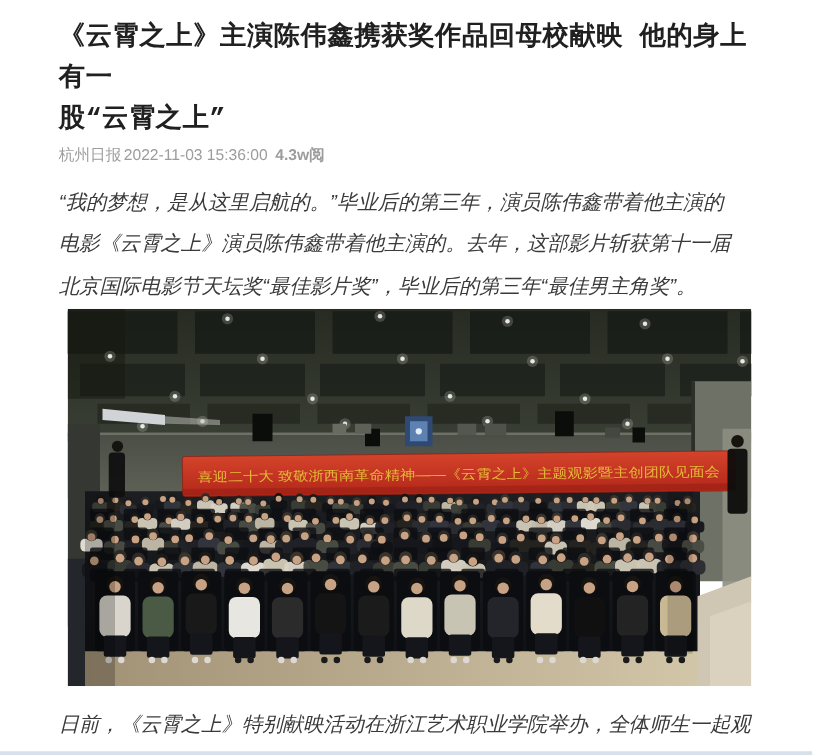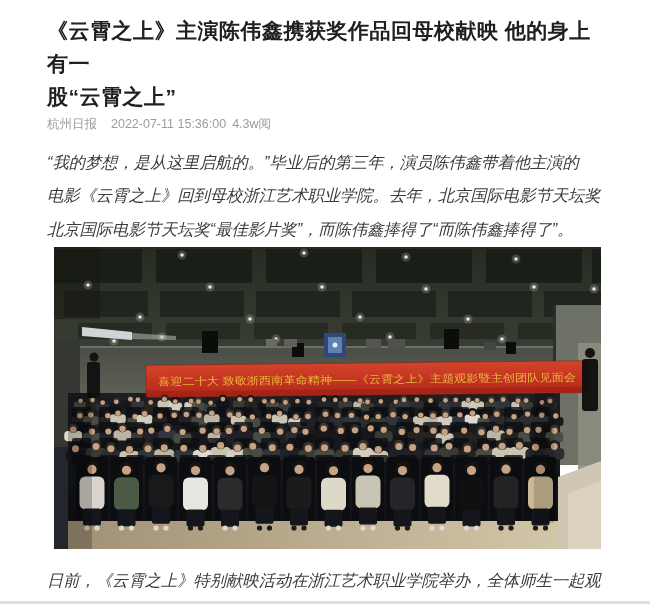--- a/index.html
+++ b/index.html
@@ -5,24 +5,25 @@
   html,body{margin:0;padding:0;}
   body{
     width:650px;height:604px;overflow:hidden;background:#ffffff;
     font-family:"Liberation Sans","DejaVu Sans",sans-serif;
     position:relative;
   }
   .article{padding:14px 40px 0 47px;}
   .title{
     font-size:21px;font-weight:bold;color:#202020;line-height:33px;
     letter-spacing:0.5px;
+    font-family:Liberation Mono, monospace;
   }
   .meta{margin-top:4px;color:#9c9c9c;font-size:12.5px;line-height:15.5px;}
-  .meta .src{margin-right:14px;}
-  .meta .views{margin-left:6px;}
+  .meta .src{margin-right:2px;}
+  .meta .views{margin-left:6px;font-weight:bold;}
   .para{margin-top:13px;color:#3a3a3a;font-size:16.3px;font-style:italic;}
   .para .line{line-height:33.8px;white-space:nowrap;}
   .para2{margin-top:15px;}
   .para2 .line{line-height:33px;}
   .photo-wrap{margin:0 0 0 7px;width:625px;height:302px;overflow:hidden;}
   svg text{font-family:"Liberation Sans","DejaVu Sans",sans-serif;}
   .bottom-bar{
     position:absolute;left:0;top:601px;width:650px;height:3px;
     background:#d8e0ec;
   }
@@ -32,28 +33,28 @@
 
 <div class="article">
 
   <div class="title">
     <div>《云霄之上》主演陈伟鑫携获奖作品回母校献映 他的身上有一</div>
     <div>股“云霄之上”</div>
   </div>
 
   <div class="meta">
     <div>
-      <span class="src">杭州日报</span><span>2022-07-11 15:36:00</span><span class="views">4.3w阅</span>
+      <span class="src">杭州日报</span><span>2022-11-03 15:36:00</span><span class="views">4.3w阅</span>
     </div>
   </div>
 
   <div class="para">
     <div class="line">“我的梦想，是从这里启航的。”毕业后的第三年，演员陈伟鑫带着他主演的</div>
-    <div class="line">电影《云霄之上》回到母校浙江艺术职业学院。去年，北京国际电影节天坛奖</div>
-    <div class="line">北京国际电影节天坛奖“最佳影片奖”，而陈伟鑫捧得了“而陈伟鑫捧得了”。</div>
+    <div class="line">电影《云霄之上》演员陈伟鑫带着他主演的。去年，这部影片斩获第十一届</div>
+    <div class="line">北京国际电影节天坛奖“最佳影片奖”，毕业后的第三年“最佳男主角奖”。</div>
   </div>
 
   <div class="photo-wrap">
     <svg id="photo-svg" width="547" height="302" viewBox="0 0 547 302">
       <defs>
         <linearGradient id="gCeil" x1="0" y1="0" x2="0" y2="1">
           <stop offset="0" stop-color="#272b22"></stop>
             <stop offset="1" stop-color="#3a3f35"></stop>
         </linearGradient>
         <linearGradient id="gWall" x1="0" y1="0" x2="0" y2="1">

